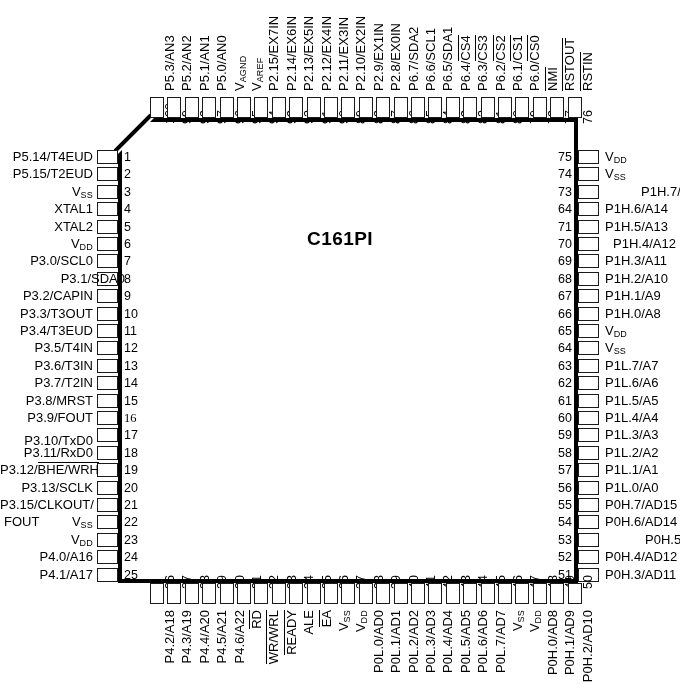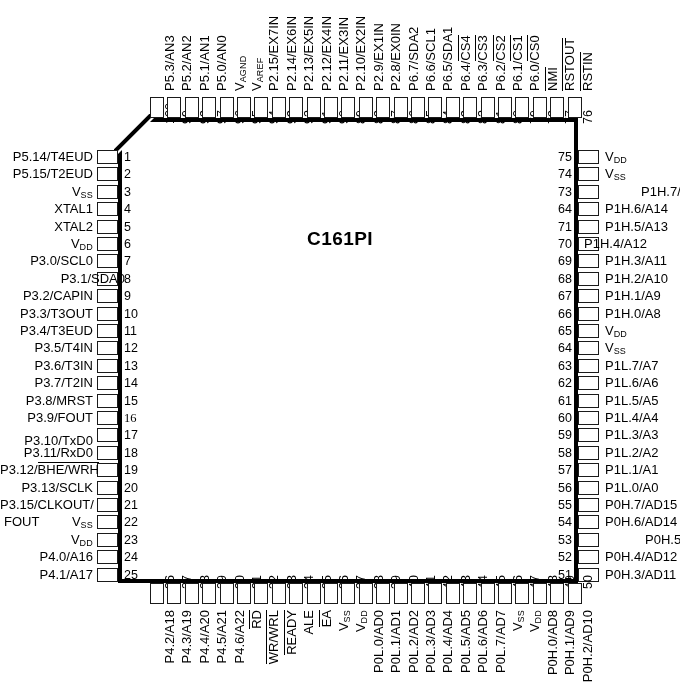--- a/index.html
+++ b/index.html
@@ -202,21 +202,21 @@
       <div class="pnum right" style="left: 536px; width: 36px; top: 184.8px;">73</div>
       <div class="plabel right" style="left: 605px; top: 183.8px; margin-left: 36px;">P1H.7/A15</div>
       <div class="pad h" style="left: 578px; top: 202.2px;"></div>
       <div class="pnum right" style="left: 536px; width: 36px; top: 202.2px;">64</div>
       <div class="plabel right" style="left: 605px; top: 201.2px;">P1H.6/A14</div>
       <div class="pad h" style="left: 578px; top: 219.6px;"></div>
       <div class="pnum right" style="left: 536px; width: 36px; top: 219.6px;">71</div>
       <div class="plabel right" style="left: 605px; top: 218.6px;">P1H.5/A13</div>
       <div class="pad h" style="left: 578px; top: 237px;"></div>
       <div class="pnum right" style="left: 536px; width: 36px; top: 237px;">70</div>
-      <div class="plabel right" style="left: 584px; top: 236px;">P1H.4/A12</div>
+      <div class="plabel right" style="left: 613px; top: 236px;">P1H.4/A12</div>
       <div class="pad h" style="left: 578px; top: 254.4px;"></div>
       <div class="pnum right" style="left: 536px; width: 36px; top: 254.4px;">69</div>
       <div class="plabel right" style="left: 605px; top: 253.4px;">P1H.3/A11</div>
       <div class="pad h" style="left: 578px; top: 271.8px;"></div>
       <div class="pnum right" style="left: 536px; width: 36px; top: 271.8px;">68</div>
       <div class="plabel right" style="left: 605px; top: 270.8px;">P1H.2/A10</div>
       <div class="pad h" style="left: 578px; top: 289.2px;"></div>
       <div class="pnum right" style="left: 536px; width: 36px; top: 289.2px;">67</div>
       <div class="plabel right" style="left: 605px; top: 288.2px;">P1H.1/A9</div>
       <div class="pad h" style="left: 578px; top: 306.6px;"></div>

